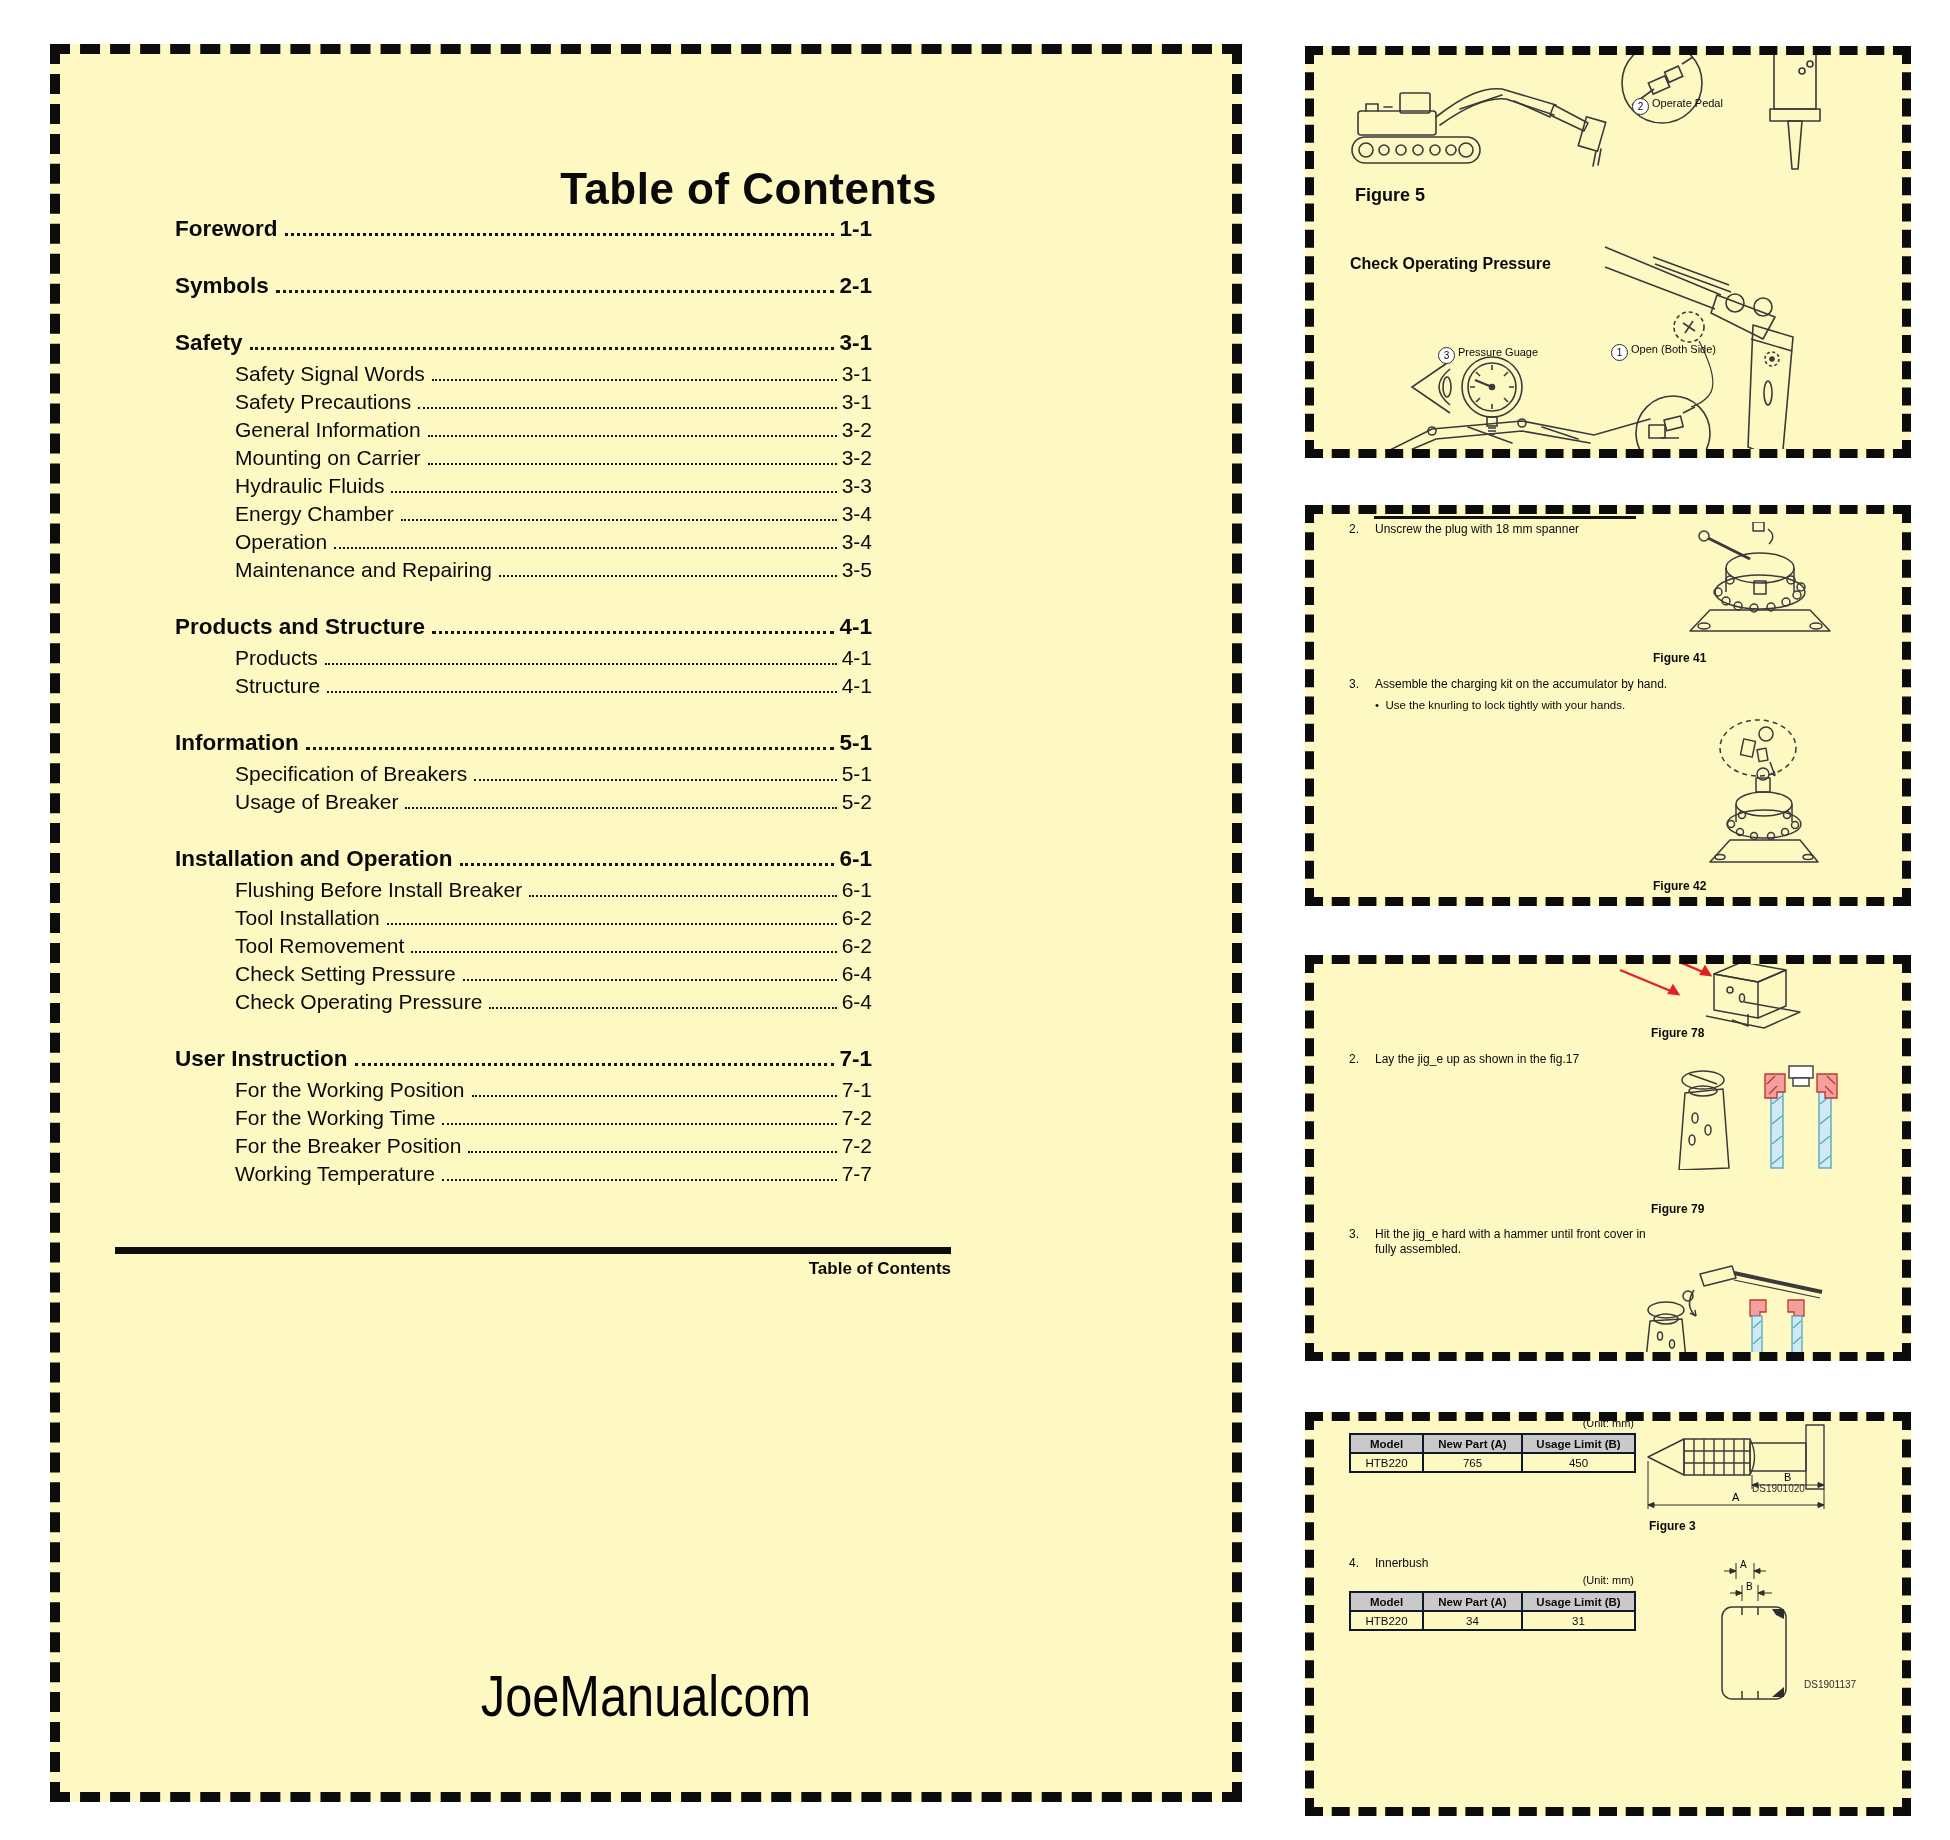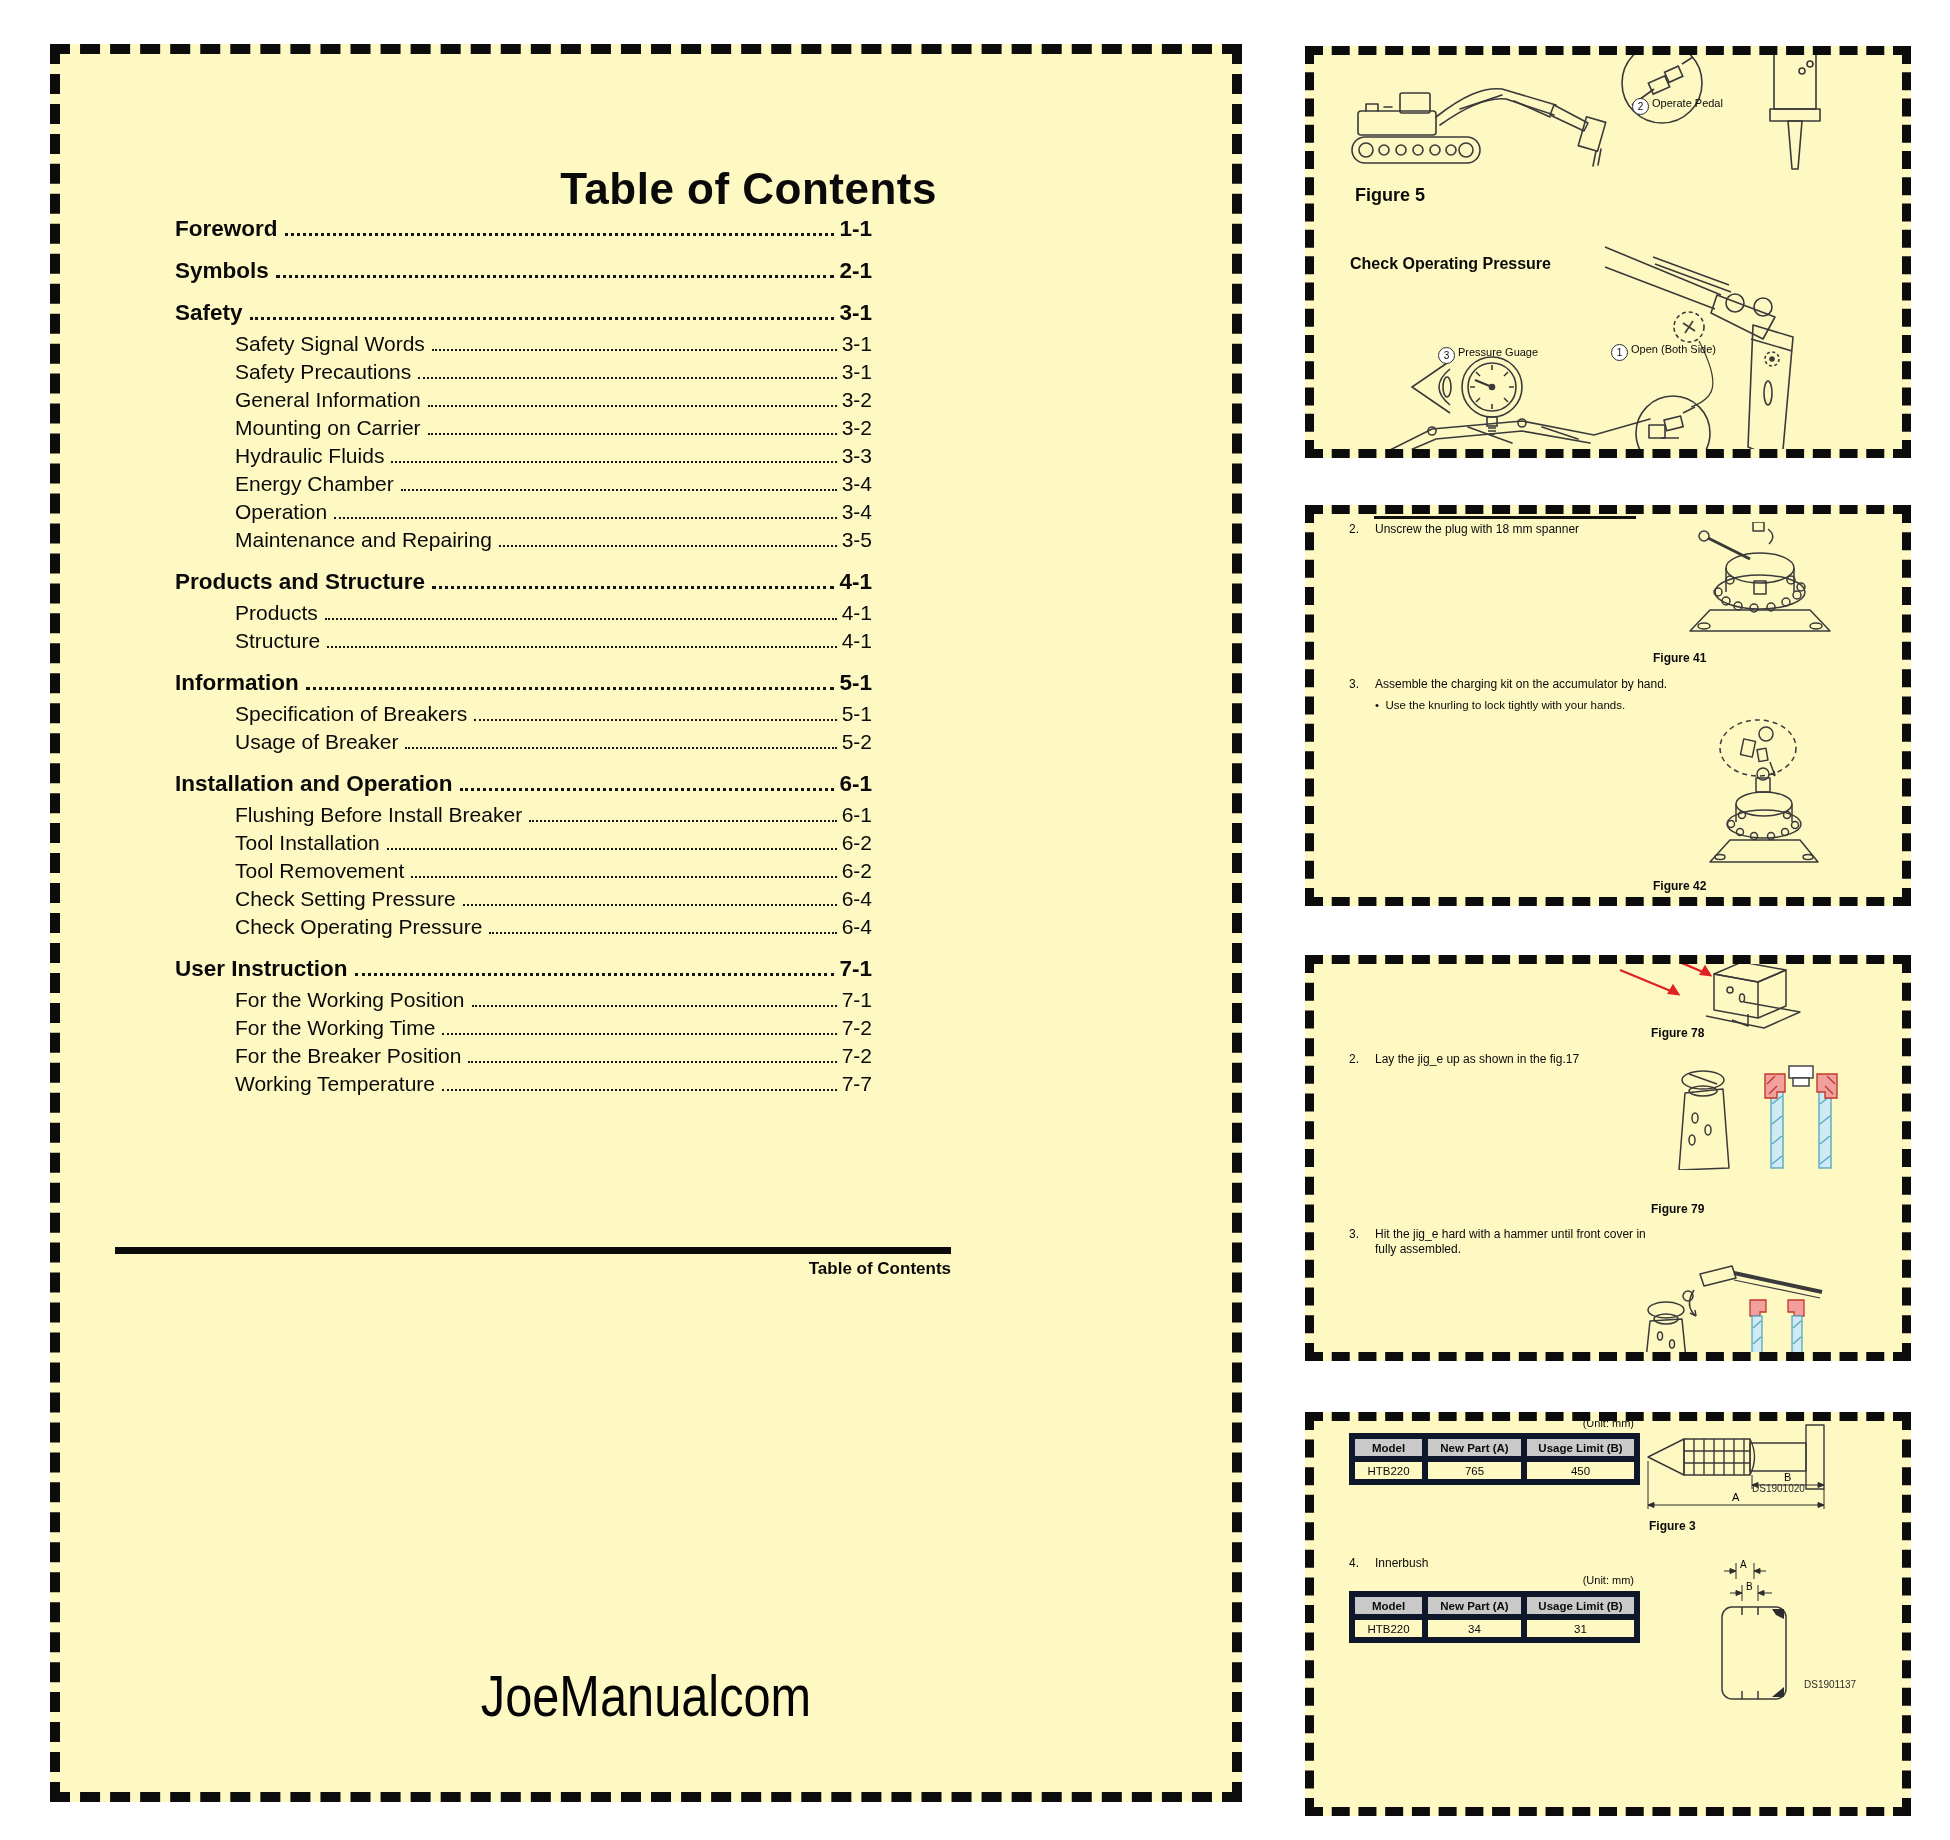--- a/index.html
+++ b/index.html
@@ -13,21 +13,21 @@
   #thumb3{top:955px;height:406px}
   #thumb4{top:1412px;height:404px}
   .inner{position:absolute;left:0;top:0;right:0;bottom:0;overflow:hidden}
   .abs{position:absolute}
 
   
   .doc-title{position:absolute;top:110px;left:0;right:295px;text-align:right;
              font-size:44px;font-weight:bold;letter-spacing:.5px}
   .toc{position:absolute;left:115px;top:160px;width:697px}
   .trow{display:flex;align-items:flex-end}
-  .l1{font-weight:bold;font-size:22.5px;height:28px;line-height:27px;margin-top:14px}
+  .l1{font-weight:bold;font-size:22.5px;height:28px;line-height:27px;margin-top:29px}
   .toc .trow:first-child{margin-top:0}
   .l1 + .l2{margin-top:3px}
   .l2{font-size:21px;height:28px;line-height:27px;padding-left:60px}
   .leader{flex:1;border-bottom:2.5px dotted #151515;margin:0 5px 6px 7px;min-width:30px}
   .l1 .leader{border-bottom-width:3.5px;margin-bottom:6px}
   .tpage{white-space:nowrap}
   .footer-rule{position:absolute;left:55px;top:1193px;width:836px;height:7px;background:#0b0b0b}
   .footer-label{position:absolute;left:55px;top:1205px;width:836px;text-align:right;
                 font-weight:bold;font-size:17px}
   .watermark{position:absolute;left:0;top:1608px;width:100%;text-align:center;
@@ -40,21 +40,21 @@
   .stepnum{position:absolute;font-size:12px}
   .calloutlbl{position:absolute;font-size:11px;white-space:nowrap}
   .cnum{display:inline-flex;align-items:center;justify-content:center;width:15px;height:15px;
         border:1.2px solid #2e2e2e;border-radius:50%;font-size:10px;margin-right:3px;
         vertical-align:-3px;background:#fff}
   .bullet-row{position:absolute;font-size:11.5px}
   .unit{position:absolute;font-size:11px;text-align:right}
   .dscode{position:absolute;font-size:10px;color:#2d2d2d;white-space:nowrap}
   .wtable{position:absolute;border-collapse:collapse;font-size:11.5px;text-align:center;
           table-layout:fixed}
-  .wtable th,.wtable td{border:6px solid #0f172a;height:17px;padding:0 2px;overflow:hidden}
+  .wtable th,.wtable td{border:2px solid #0f172a;height:17px;padding:0 2px;overflow:hidden}
   .wtable th{background:#c9c9c9;font-weight:bold}
   .wtable{border:2px solid #4a4a4a}
   .topline{position:absolute;background:#111}
   svg{display:block}
   svg text{font-family:"Liberation Sans",sans-serif}
 </style>
 </head>
 <body>
 
 <div class="panel" id="main-panel">

